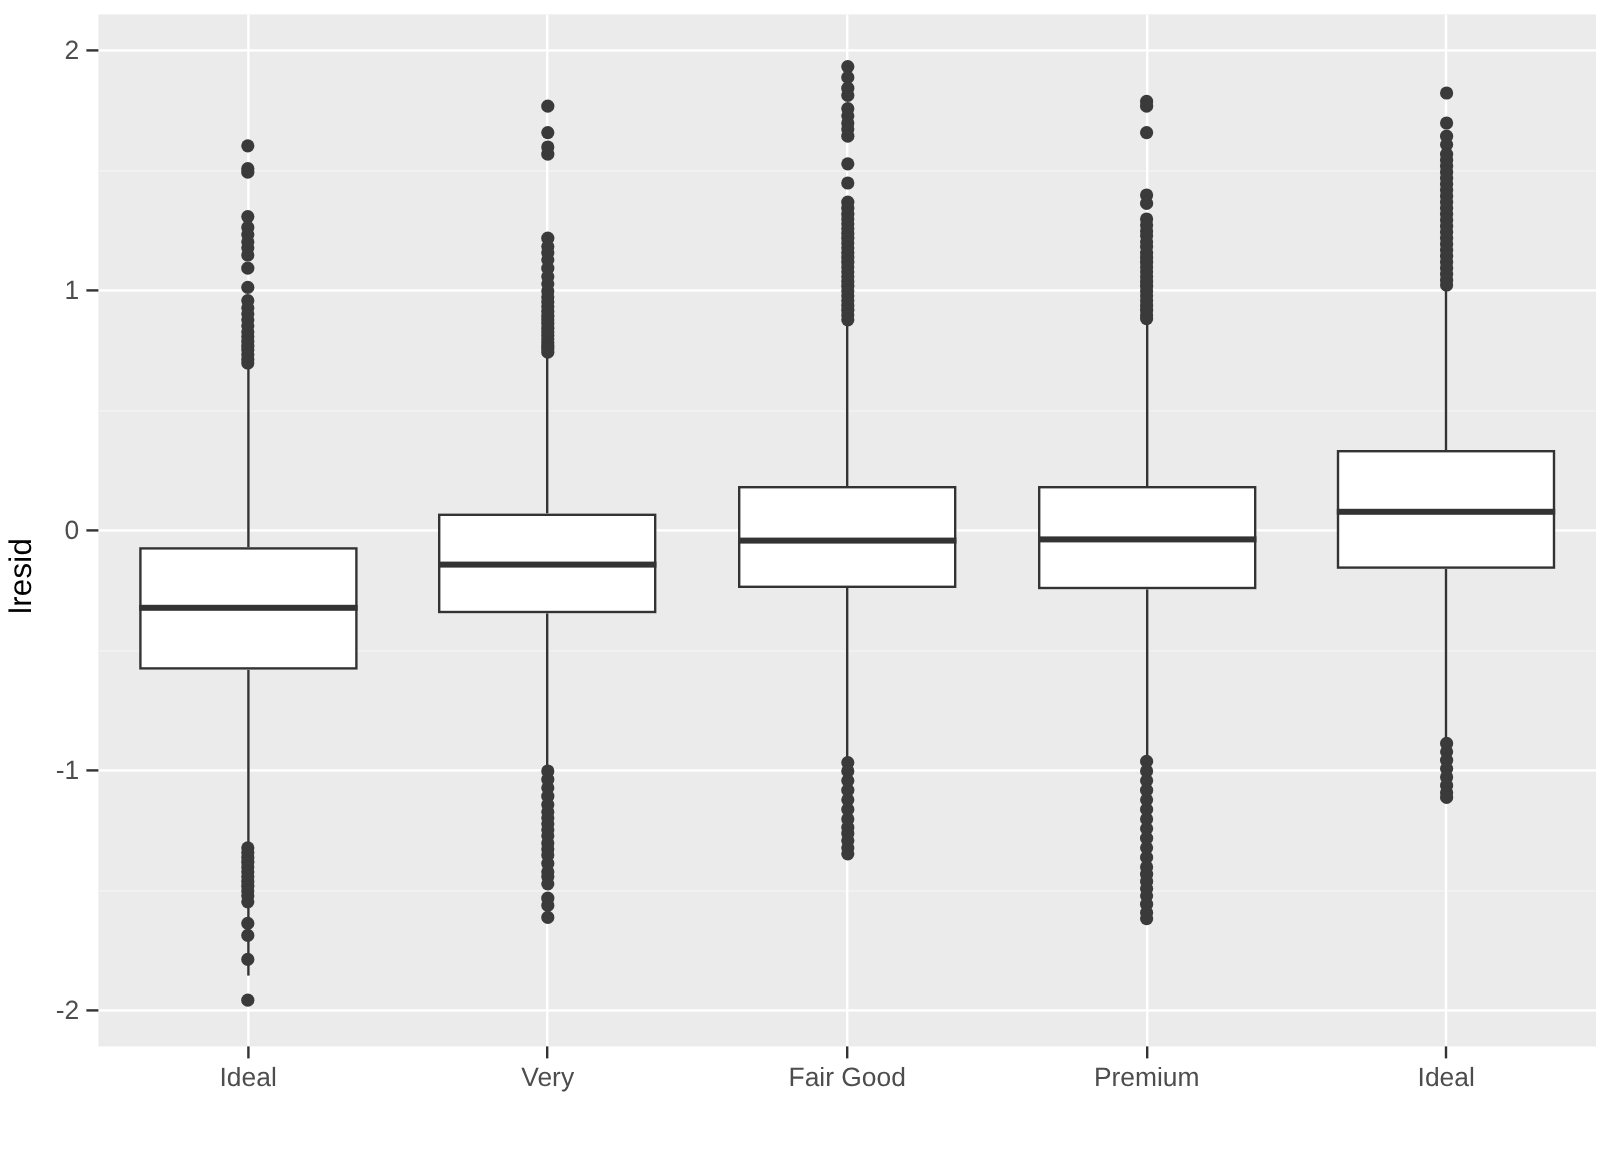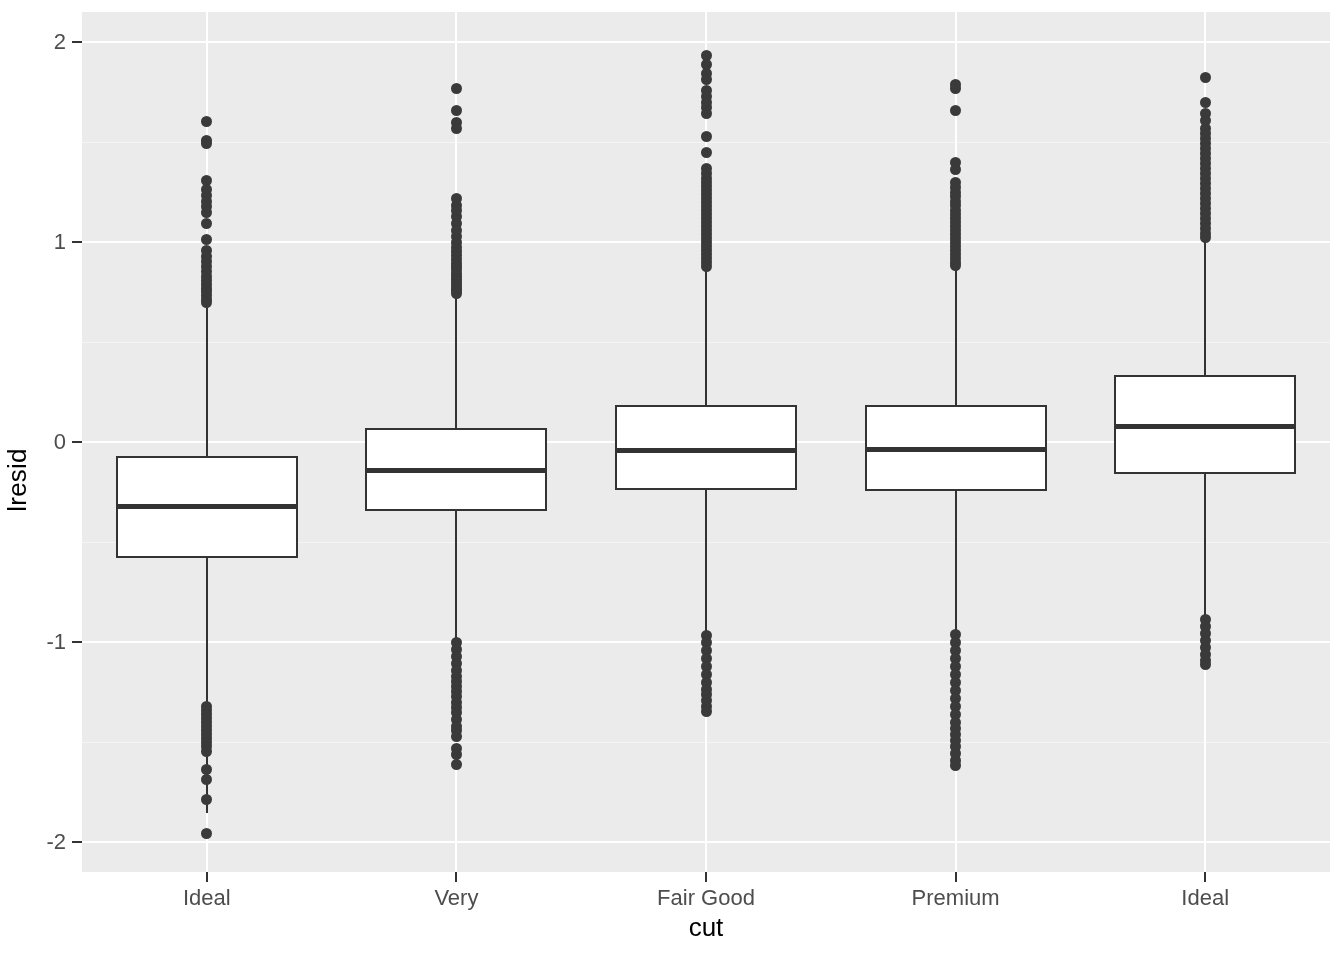--- a/index.html
+++ b/index.html
@@ -430,14 +430,13 @@
       <div class="x-tick-mark" style="left: 456.4px;"></div>
       <div class="x-tick-label" style="left: 456.4px;">Very</div>
       <div class="x-tick-mark" style="left: 706px;"></div>
       <div class="x-tick-label" style="left: 706px;">Fair Good</div>
       <div class="x-tick-mark" style="left: 955.6px;"></div>
       <div class="x-tick-label" style="left: 955.6px;">Premium</div>
       <div class="x-tick-mark" style="left: 1205.2px;"></div>
       <div class="x-tick-label" style="left: 1205.2px;">Ideal</div>
     </div>
 
-  <div class="axis-title-x">cut</div>
 </div>
 
 </body></html>

